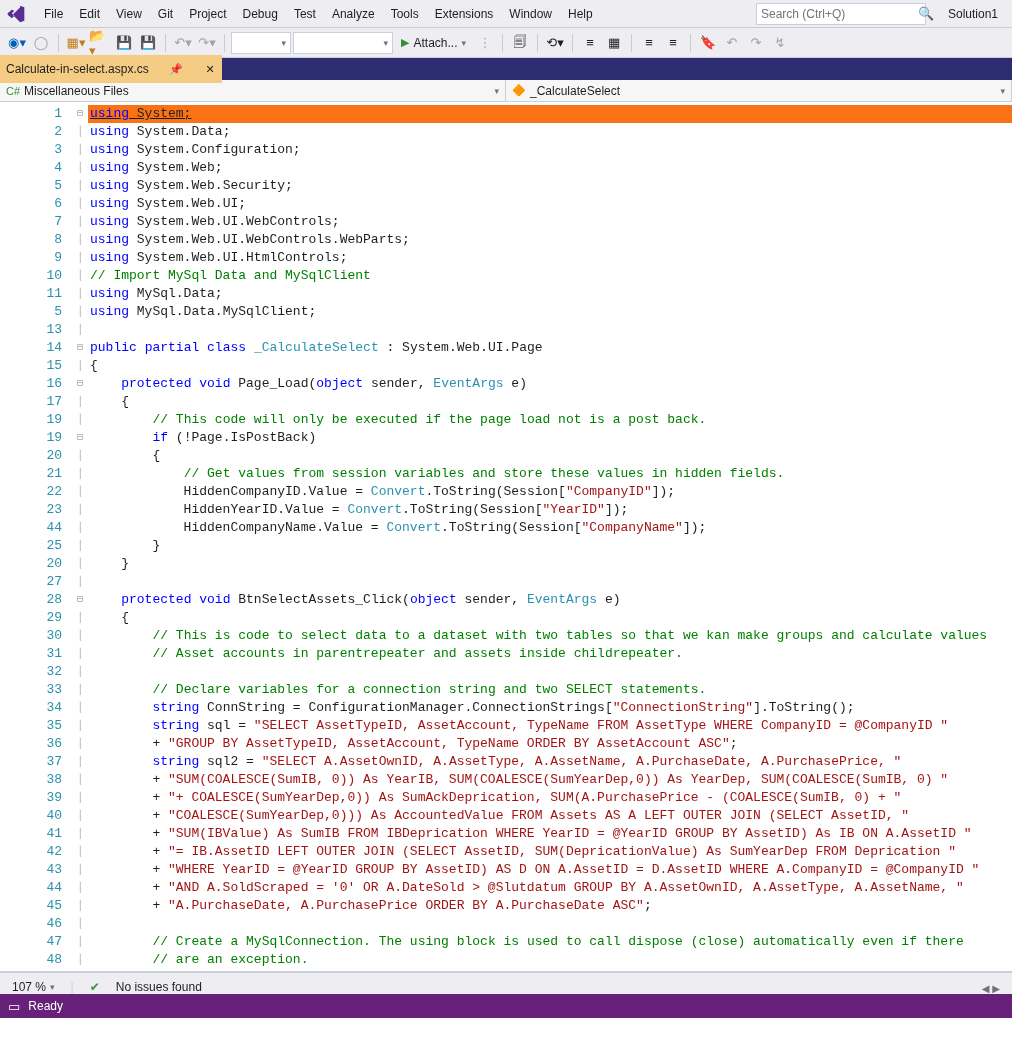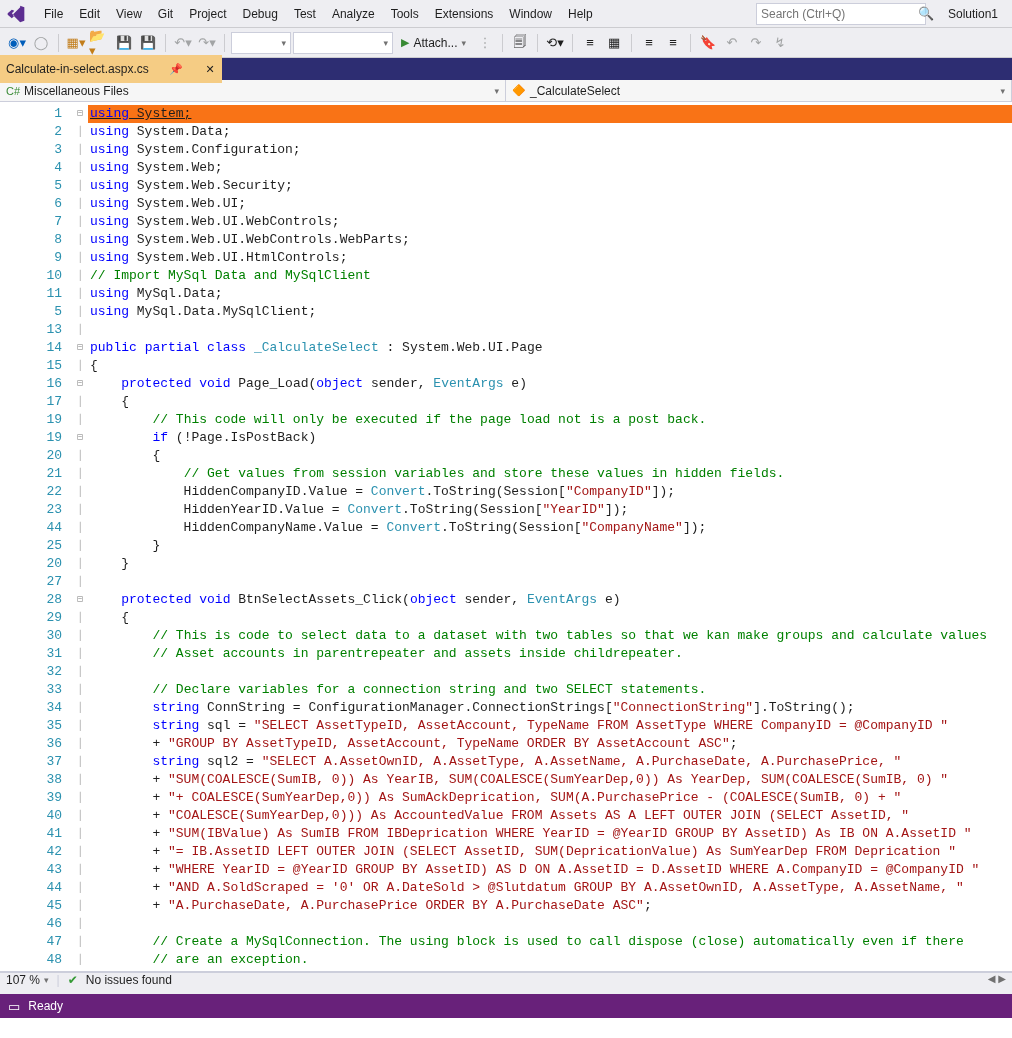--- a/index.html
+++ b/index.html
@@ -46,21 +46,21 @@
   .fold-col .fc { height: 18px; text-align: center; font-size: 10px; }
   .code { flex: 1; padding: 3px 0; white-space: pre; overflow: hidden; }
   .code .cl { height: 18px; padding-left: 2px; }
   .kw { color: #0000ff; }
   .type { color: #2b91af; }
   .str { color: #a31515; }
   .com { color: #008000; margin-top: 16px; }
   .highlight-line { background: #f97316; text-decoration: underline; }
 
   
-  .zoom-strip { display: flex; align-items: flex-start; height: 22px; background: #eeeef2; border-top: 1px solid #cccedb; padding: 0 6px; gap: 8px; font-size: 12px; }
+  .zoom-strip { display: flex; align-items: flex-end; height: 22px; background: #eeeef2; border-top: 1px solid #cccedb; padding: 0 12px; gap: 16px; font-size: 12px; }
   .zoom-combo { display: flex; align-items: center; gap: 4px; }
   .ok-icon { color: #339933; font-size: 12px; }
   .scroll-arrows { display: flex; gap: 2px; font-size: 10px; color: #717171; }
 
   .statusbar { display: flex; align-items: center; height: 24px; background: #68217a; color: #fff; padding: 0 8px; gap: 8px; font-size: 12px; }
   .status-icon { font-size: 13px; }
 </style>
 </head>
 <body>
 

